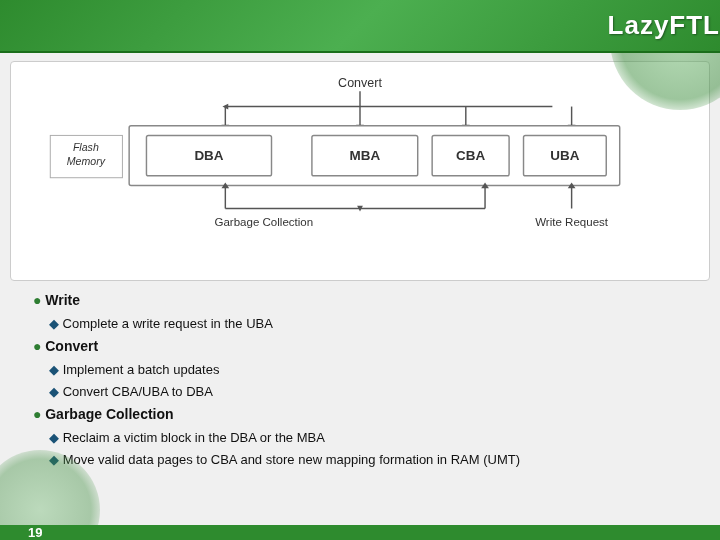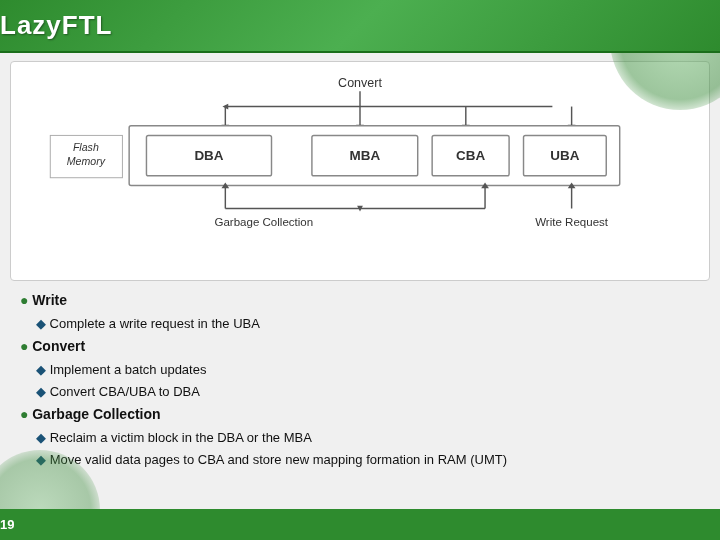--- a/index.html
+++ b/index.html
@@ -34,21 +34,21 @@
       background: radial-gradient(circle, #6db86d 0%, #3a8c3a 60%, transparent 80%);
       opacity: 0.4;
       z-index: 0;
     }
 
     
     .header {
       position: relative;
       z-index: 1;
       background: linear-gradient(135deg, #2e8b2e 0%, #4caf50 50%, #2e8b2e 100%);
-      text-align: left;
+      text-align: right;
       padding: 10px 0;
       border-bottom: 2px solid #1a6e1a;
     }
     .header-title {
       font-size: 26px;
       font-weight: bold;
       color: white;
       text-shadow: 1px 1px 2px rgba(0,0,0,0.4);
       letter-spacing: 1px;
     }
@@ -64,21 +64,21 @@
       height: 220px;
     }
 
     .diagram-svg {
       width: 100%;
       height: 100%;
     }
 
     
     .content {
-      padding: 4px 20px;
+      padding: 4px 33px;
       font-size: 13.5px;
       line-height: 1.7;
       color: #111;
     }
 
     .bullet-green {
       color: #2e7d32;
       font-size: 14px;
       font-weight: bold;
     }
@@ -98,24 +98,24 @@
       font-size: 13px;
     }
 
     
     .footer {
       position: absolute;
       bottom: 0;
       left: 0;
       right: 0;
       background: #2e8b2e;
-      height: 31px;
+      height: 15px;
       display: flex;
       align-items: center;
-      padding-left: 0;
+      padding-left: 28px;
       z-index: 2;
     }
     .footer-num {
       color: white;
       font-size: 13px;
       font-weight: bold;
     }
   </style>
 </head>
 <body>

